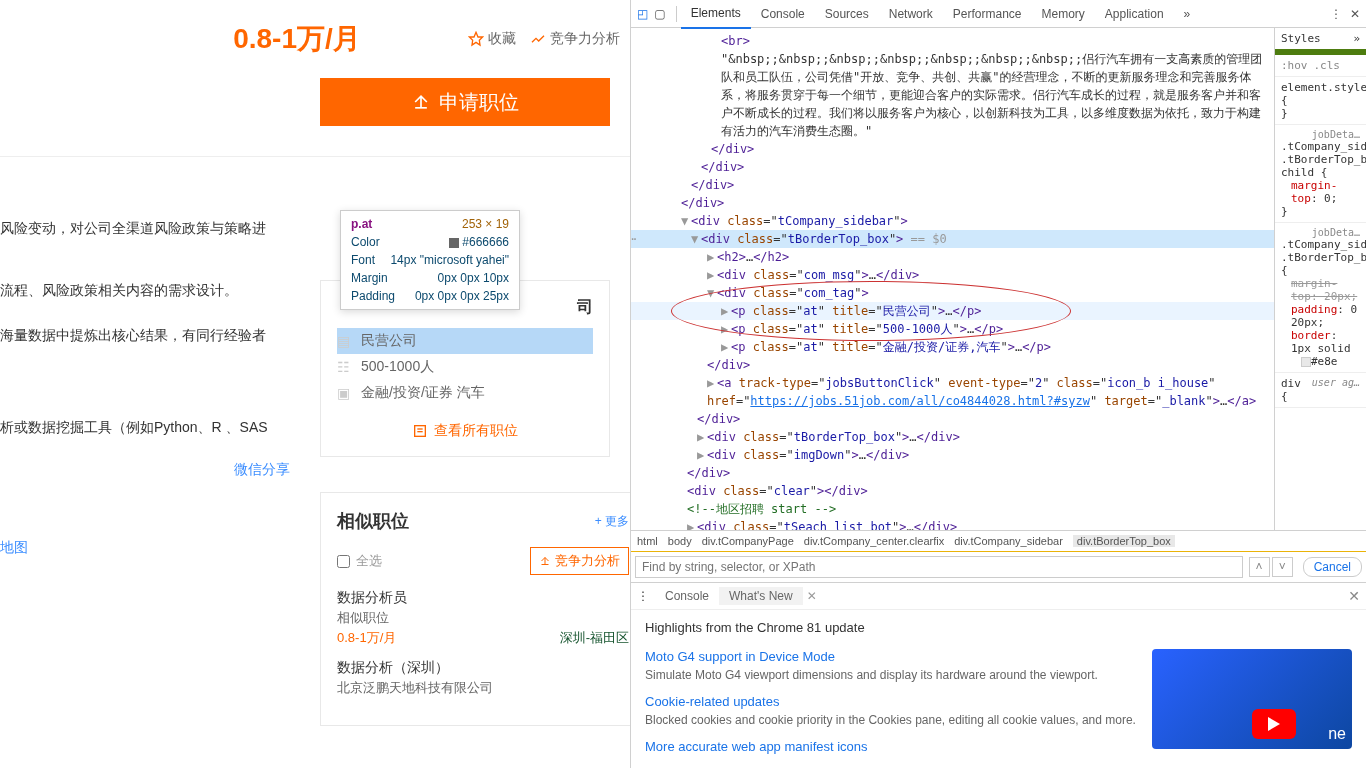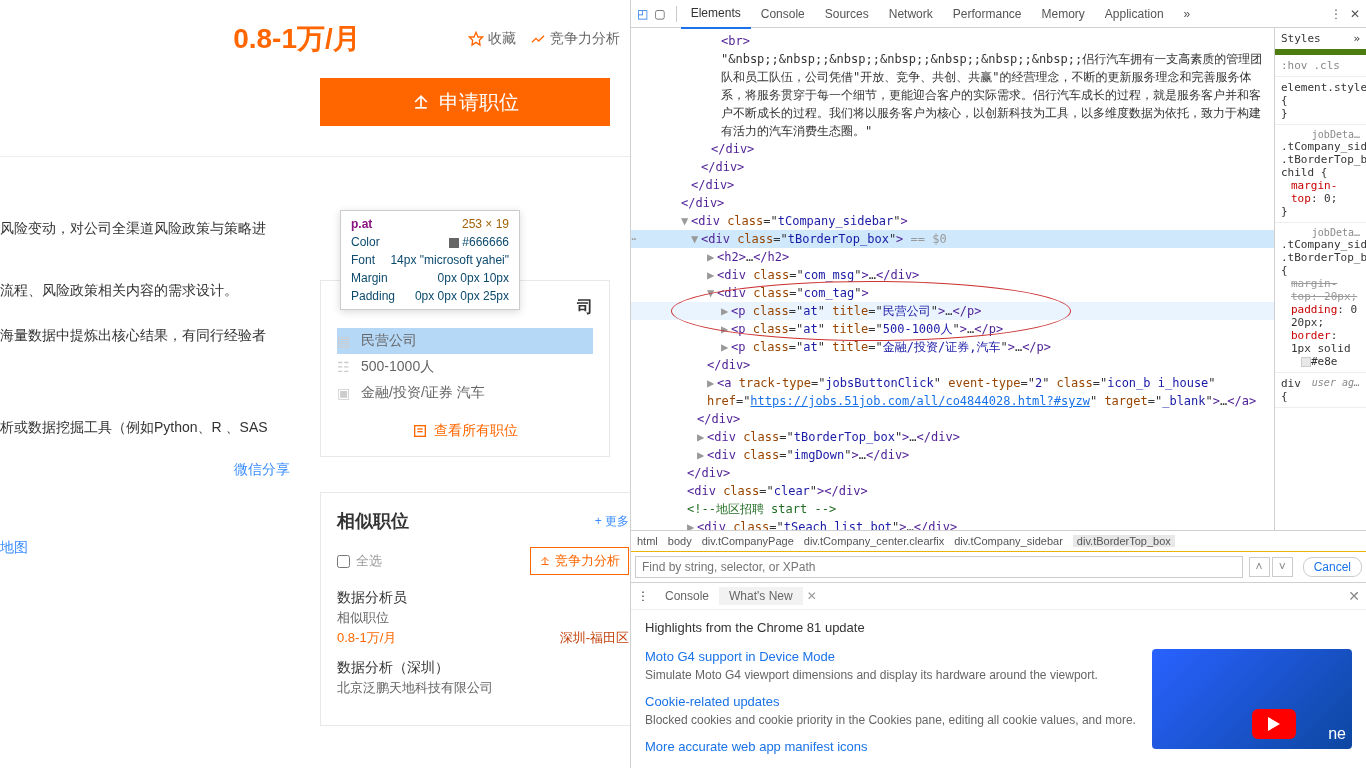--- a/index.html
+++ b/index.html
@@ -36,21 +36,21 @@
   .select-row { display: flex; justify-content: space-between; align-items: center; margin-bottom: 14px; }
   .ck { display: flex; align-items: center; color: #999; font-size: 13px; }
   .ck input { margin-right: 6px; }
   .quick-apply { border: 1px solid #ff6600; color: #ff6600; padding: 4px 8px; font-size: 13px; display: flex; align-items: center; }
   .quick-apply svg { margin-right: 4px; }
   .job-item { margin-bottom: 12px; }
   .job-name { font-size: 14px; color: #333; margin-bottom: 2px; }
   .job-comp { font-size: 13px; color: #666; margin-bottom: 2px; }
   .job-row { display: flex; justify-content: space-between; font-size: 13px; }
   .job-sal { color: #ff6600; }
-  .job-loc { color: #c2410c; }
+  .job-loc { color: #14532d; }
 
   .tooltip { position: absolute; left: 340px; top: 210px; background: #fff; border: 1px solid #ccc; box-shadow: 0 2px 8px rgba(0,0,0,.15); width: 180px; font-size: 12px; z-index: 20; }
   .tooltip .tp-head { display: flex; justify-content: space-between; padding: 6px 10px 2px; }
   .tp-sel { color: #881280; font-weight: bold; }
   .tp-dim { color: #a16207; }
   .tp-row { display: flex; justify-content: space-between; padding: 2px 10px; color: #0c4a6e; }
   .swatch { width: 10px; height: 10px; background: #666666; display: inline-block; margin-right: 3px; vertical-align: middle; }
 
   
   .dt-toolbar { display: flex; align-items: center; border-bottom: 1px solid #d0d0d0; height: 28px; padding: 0 6px; font-size: 12px; color: #555; }

